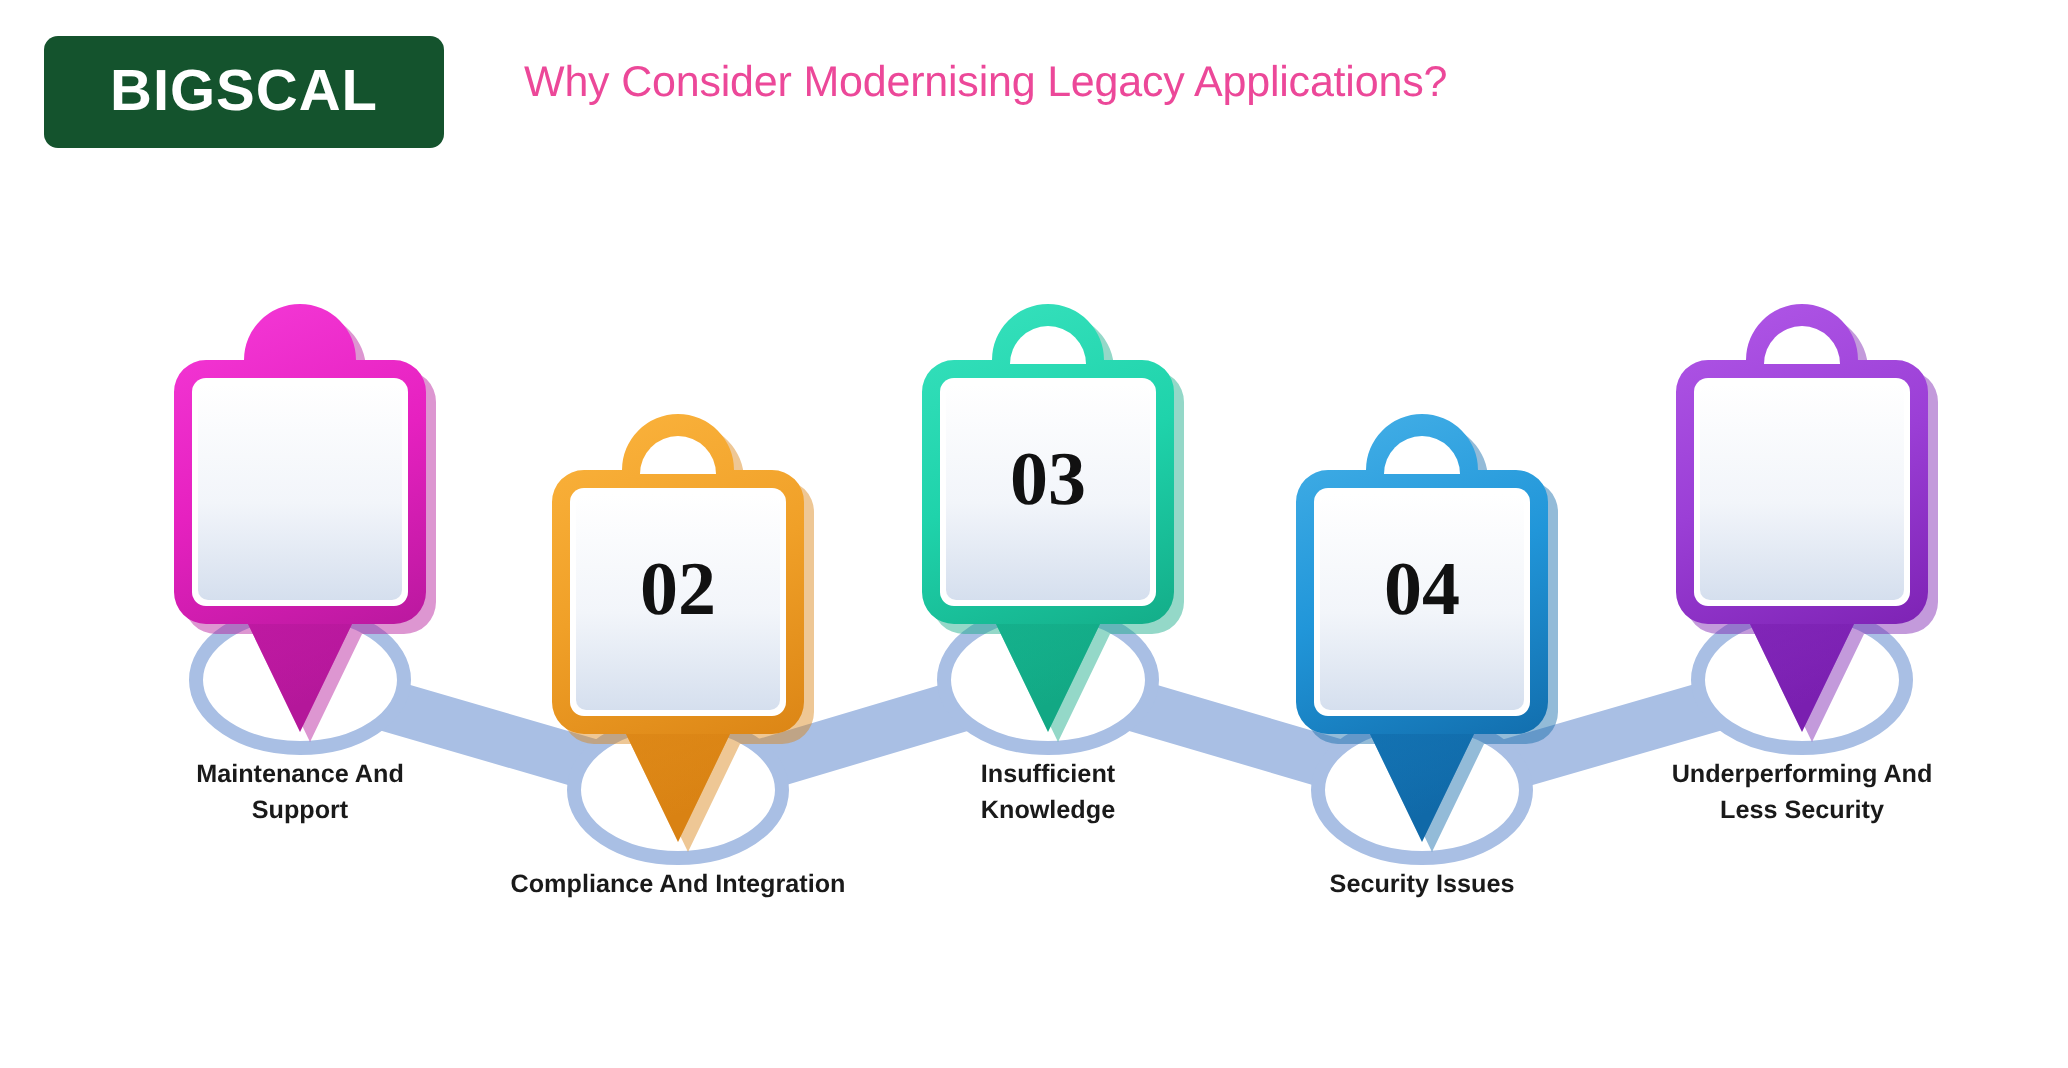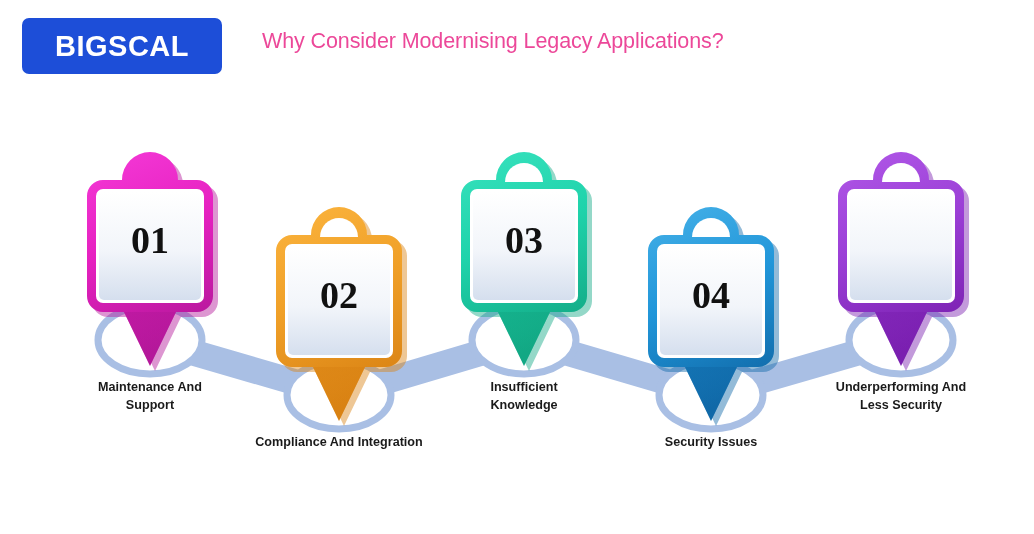--- a/index.html
+++ b/index.html
@@ -15,21 +15,21 @@
   
   #header {
     position:absolute;
     left:0; top:0;
     width:1034px; height:112px;
   }
   #logo {
     position:absolute;
     left:22px; top:18px;
     width:200px; height:56px;
-    background:#1d4ed8;
+    background:#14532d;
     border-radius:7px;
     display:flex;
     align-items:center;
     justify-content:center;
   }
   #logo-text {
     color:#ffffff;
     font-size:29px;
     font-weight:700;
     letter-spacing:0.5px;
@@ -127,21 +127,20 @@
               <stop offset="0%" stop-color="#B4179A" stop-opacity="0.55"></stop>
               <stop offset="100%" stop-color="#B4179A" stop-opacity="0.15"></stop>
             </linearGradient>
           </defs>
           <path d="M 28 38 L 47 38 A 28 28 0 1 1 103 38 L 122 38 A 16 16 0 0 1 138 54 L 138 154 A 16 16 0 0 1 122 170 L 101 170 L 75 224 L 49 170 L 28 170 A 16 16 0 0 1 12 154 L 12 54 A 16 16 0 0 1 28 38 Z" transform="translate(5,5)" fill="#B4179A" opacity="0.45"></path>
           <path d="M 28 38 L 47 38 A 28 28 0 1 1 103 38 L 122 38 A 16 16 0 0 1 138 54 L 138 154 A 16 16 0 0 1 122 170 L 101 170 L 75 224 L 49 170 L 28 170 A 16 16 0 0 1 12 154 L 12 54 A 16 16 0 0 1 28 38 Z" fill="url(#g0)"></path>
           <rect x="21" y="47" width="108" height="114" rx="7" fill="#FFFFFF"></rect>
           <rect x="24" y="50" width="102" height="108" rx="5" fill="url(#f0)"></rect>
           <path d="M 49 170 L 101 170 L 75 224 Z" fill="url(#s0)"></path>
         </svg>
-        <div class="pin-number" style="top: 76px;">01</div>
       </div>
       <div class="pin" style="left: 264px; top: 85px; width: 150px; height: 230px;">
         <svg class="pin-svg" width="150" height="230" viewBox="0 0 150 230">
           <defs>
             <linearGradient id="g1" x1="0" y1="0" x2="0.25" y2="1">
               <stop offset="0%" stop-color="#FBB43E"></stop>
               <stop offset="48%" stop-color="#F0A028"></stop>
               <stop offset="100%" stop-color="#D98213"></stop>
             </linearGradient>
             <linearGradient id="f1" x1="0" y1="0" x2="0" y2="1">

